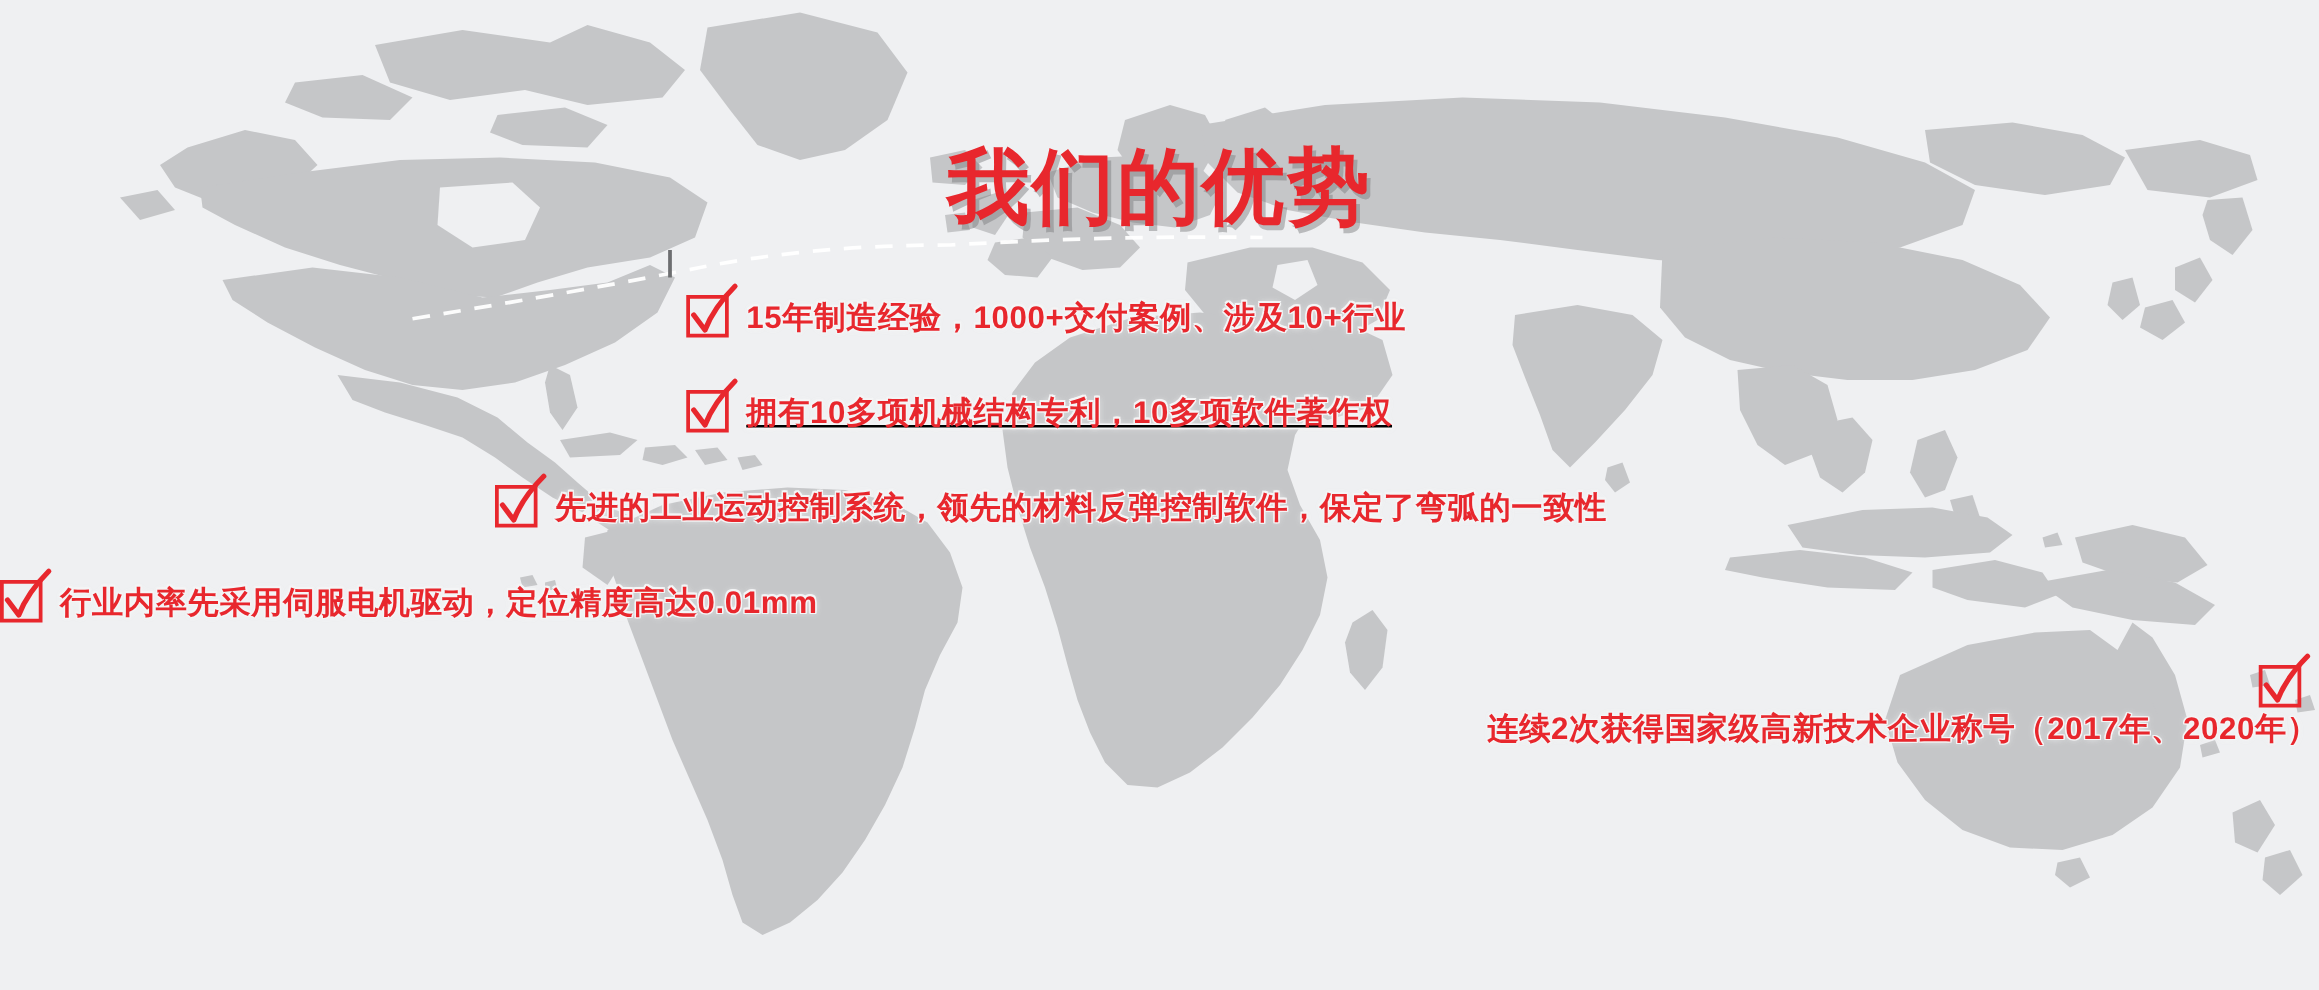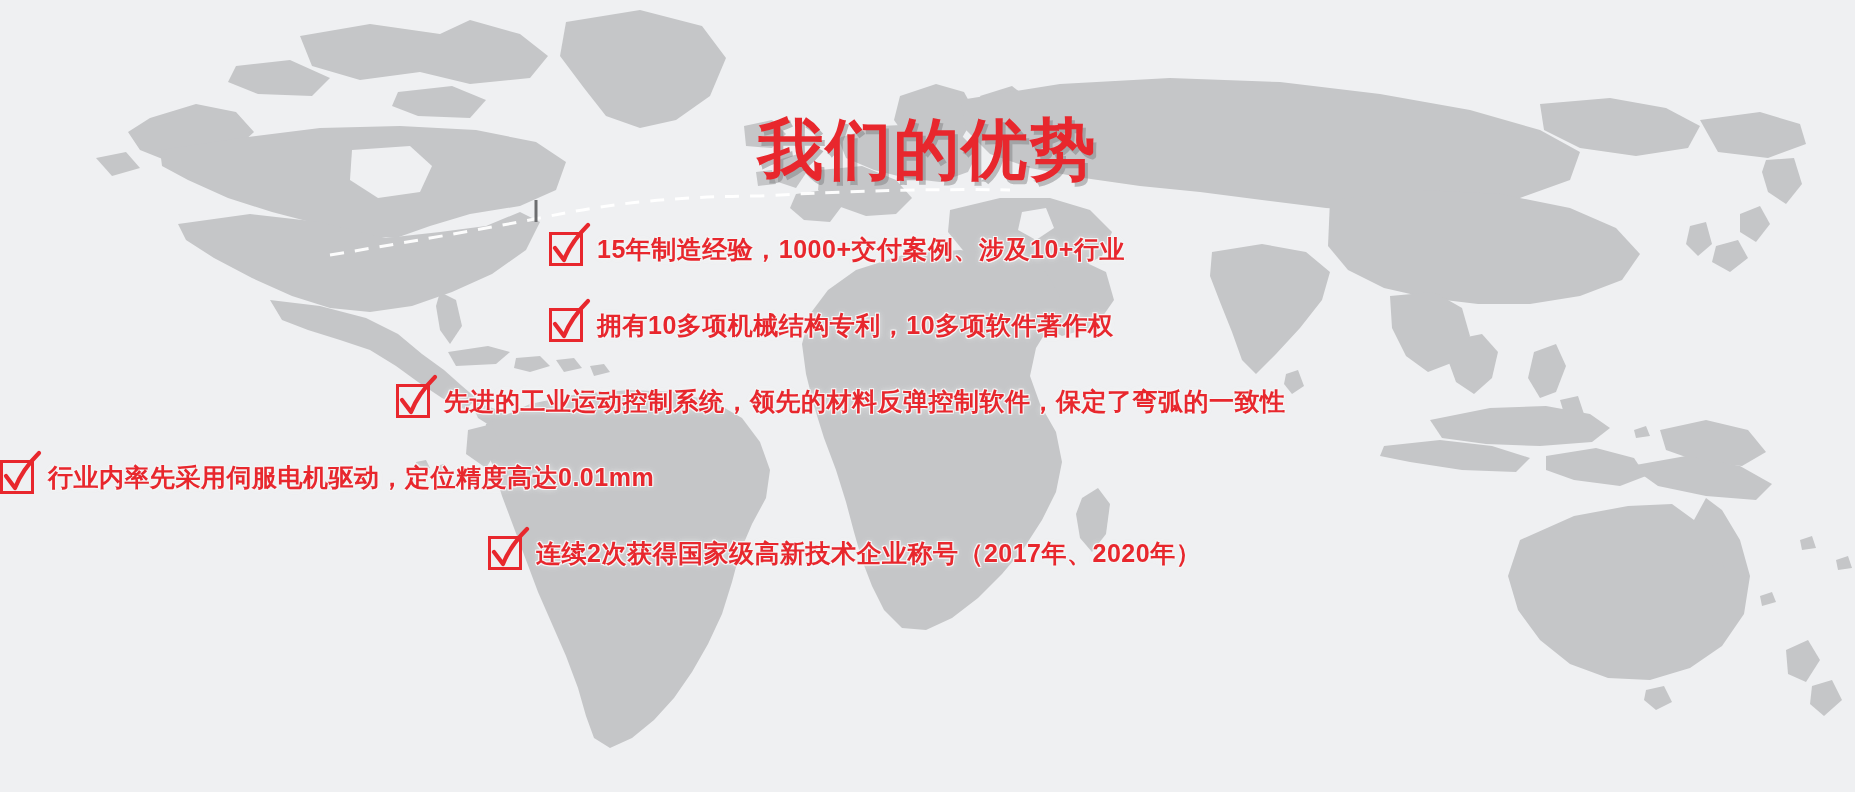--- a/index.html
+++ b/index.html
@@ -35,28 +35,28 @@
     color:#e8272d;
     letter-spacing:2px;
     text-shadow:3px 4px 0 rgba(120,120,122,.45);
     white-space:nowrap;
   }
   .bullet-list{
     position:absolute;left:0;right:0;top:228px;
     margin:0;padding:0;list-style:none;
   }
   .bullet-row{
-    display:flex;align-items:center;
+    display:flex;align-items:flex-end;
     height:42px;
     margin-bottom:34px;
   }
-  .bullet-row:last-child{margin-bottom:0;}
+  .bullet-row:last-child{margin-bottom:0;flex-direction:column;}
   
   .bullet-row.r0{padding-left:549px;}
-  .bullet-row.r1{padding-left:549px;}
+  .bullet-row.r1{padding-left:549px;text-decoration:underline;}
   .bullet-row.r2{padding-left:396px;}
   .bullet-row.r3{}
   .bullet-row.r4{padding-left:488px;}
 
   .check-icon{
     position:relative;
     flex:0 0 auto;
     width:34px;height:34px;
     margin-right:14px;
   }

